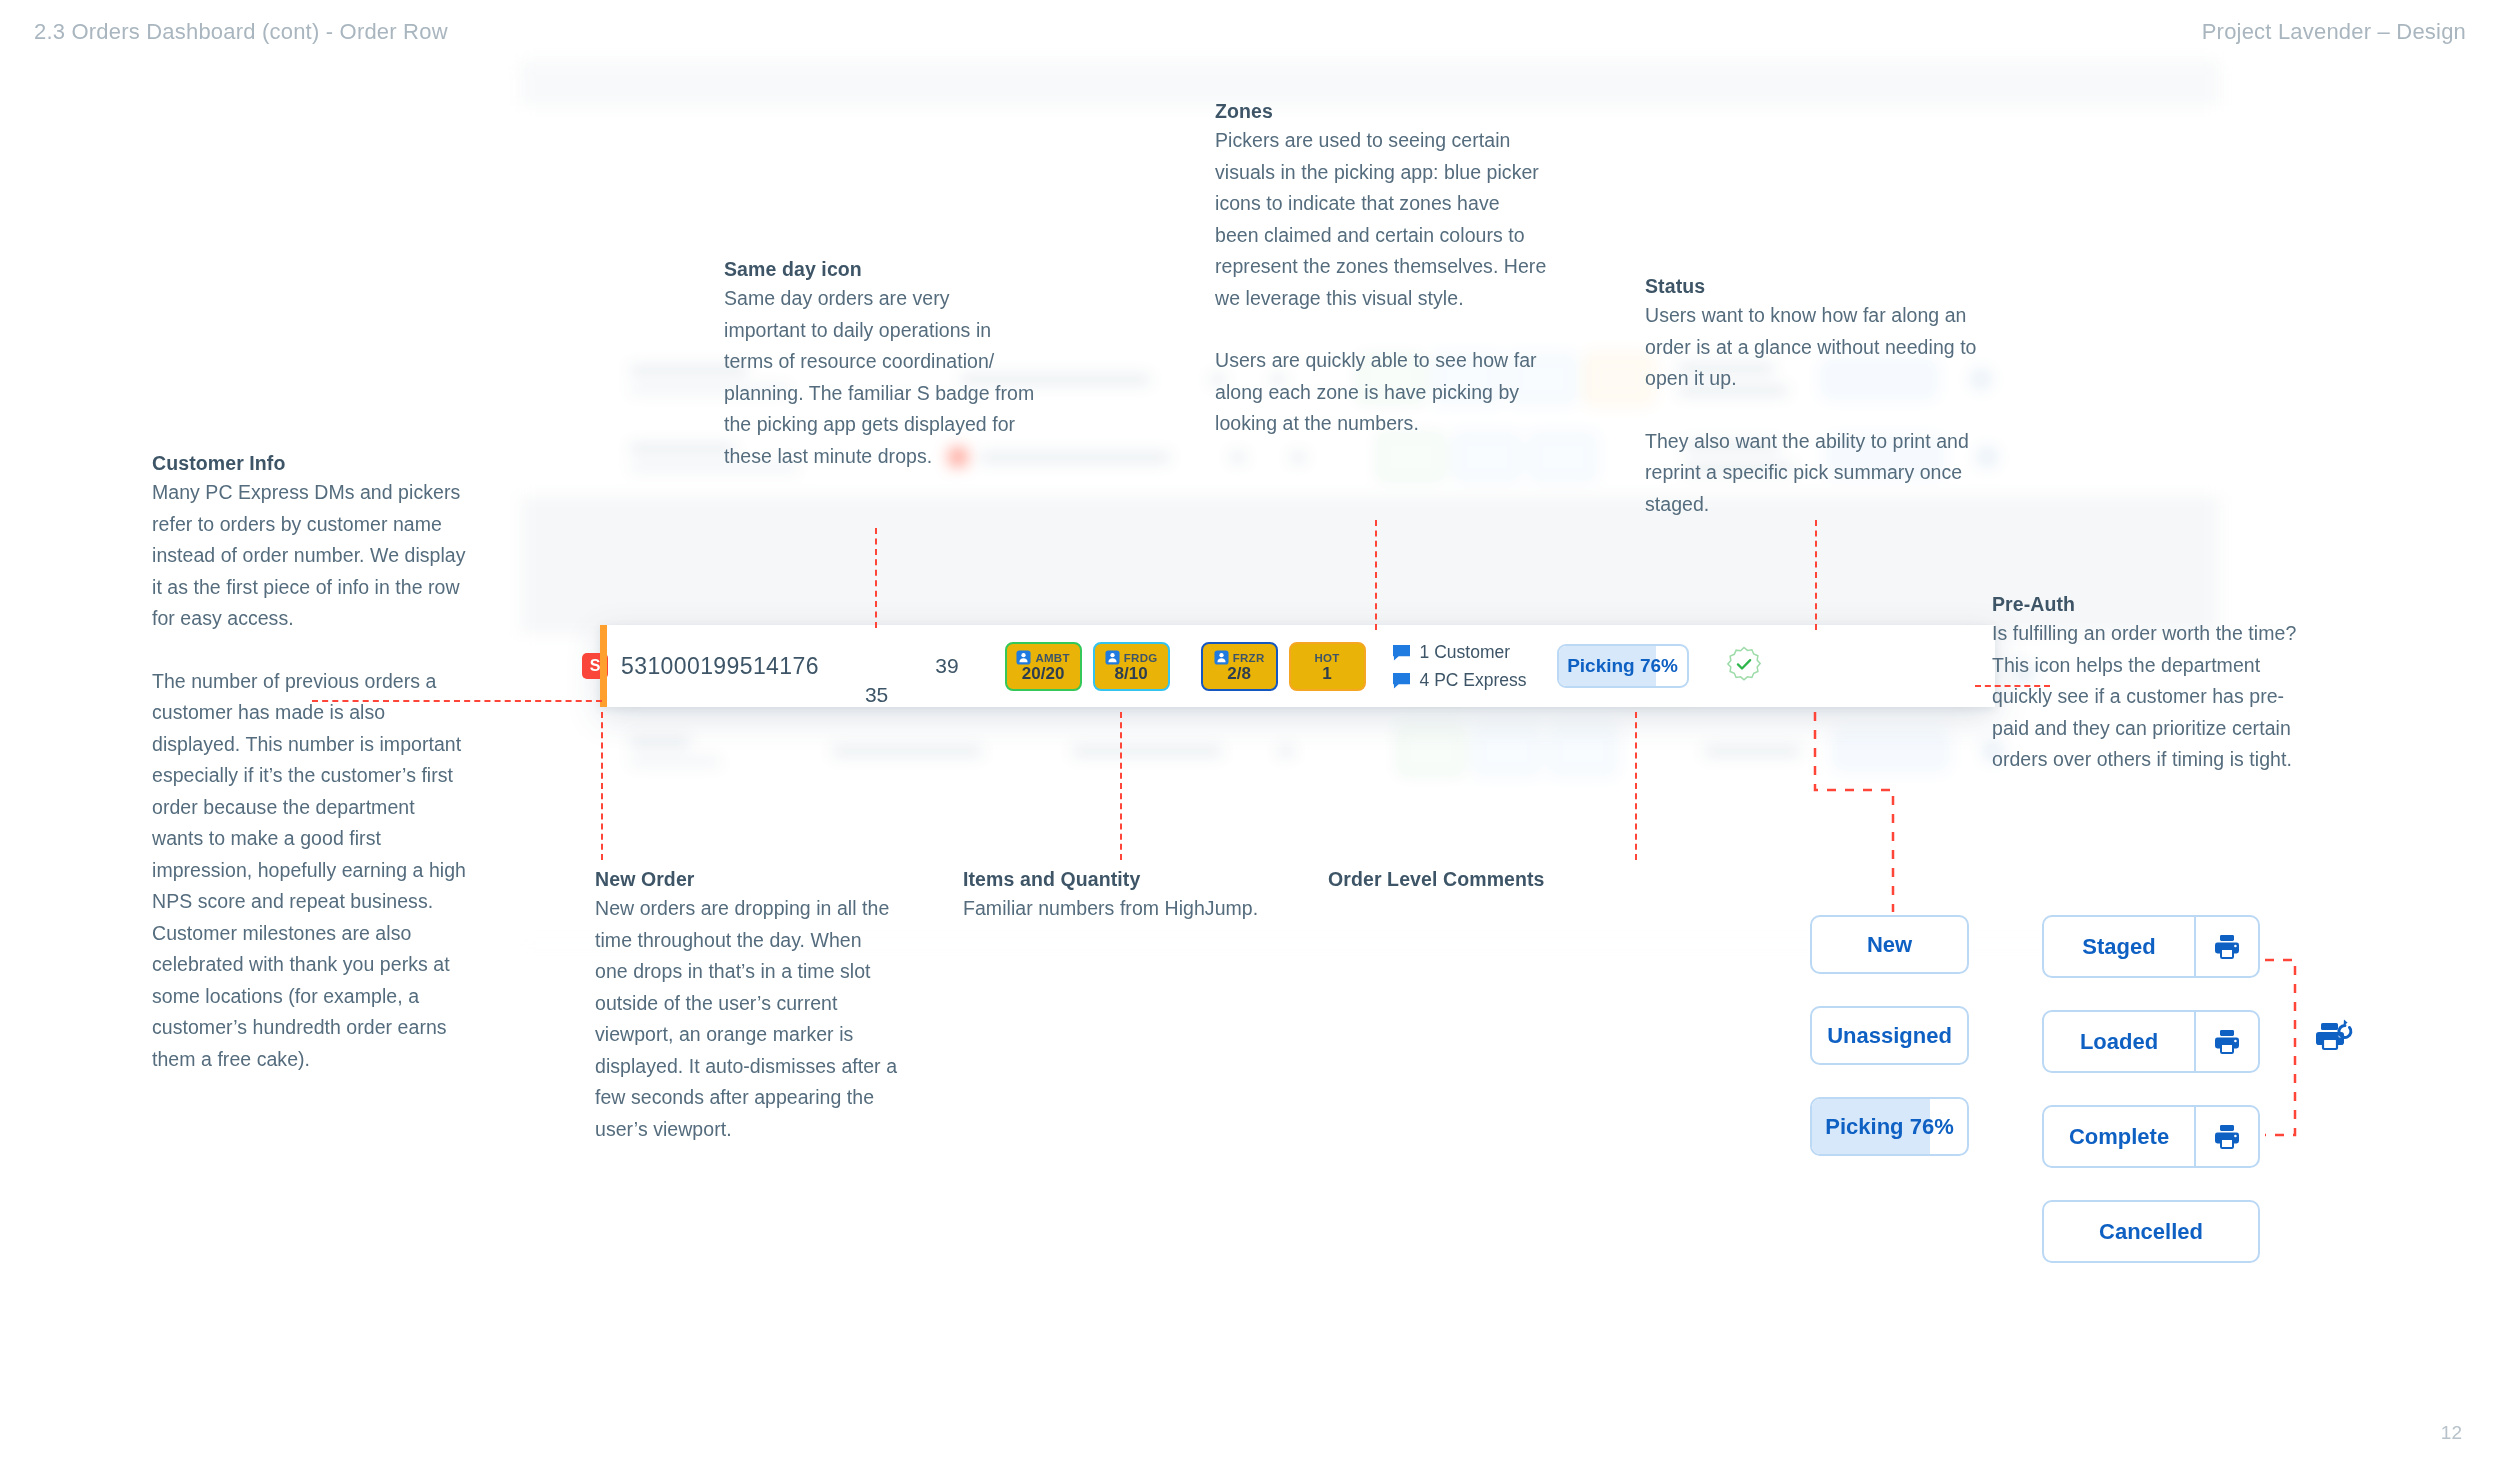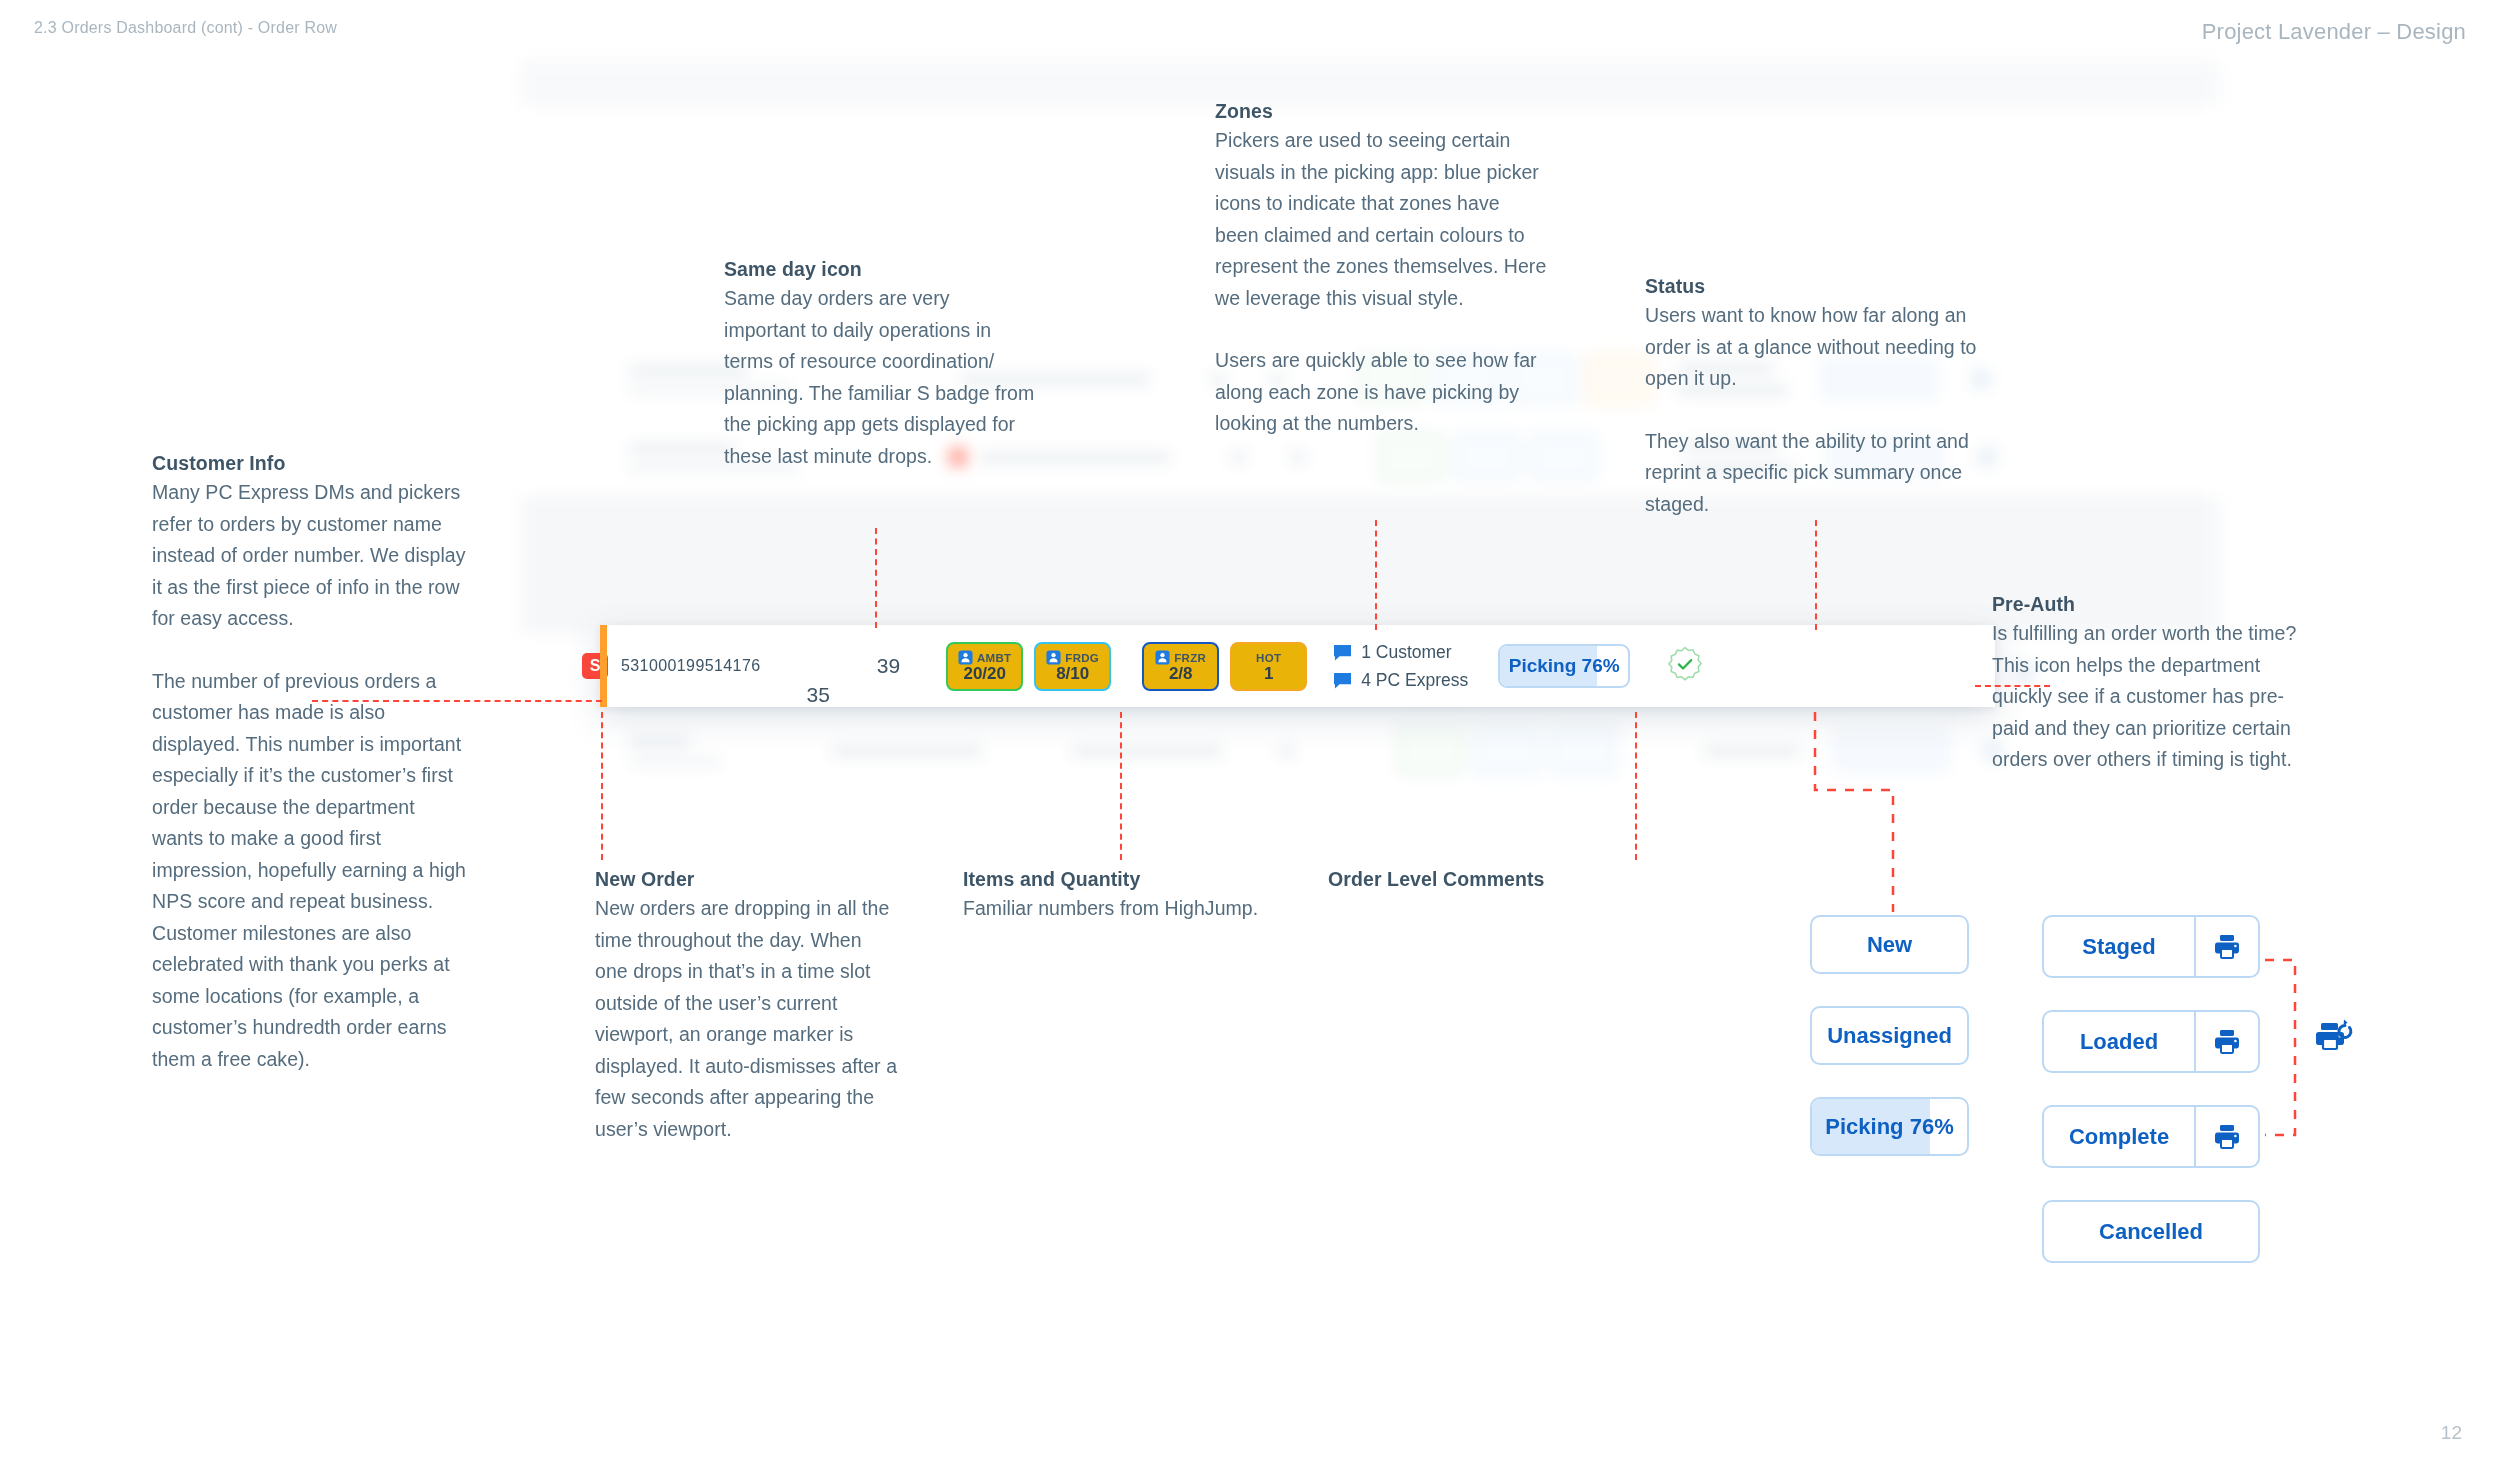--- a/index.html
+++ b/index.html
@@ -9,21 +9,21 @@
     font-family:"Liberation Sans", sans-serif;
     color:#415A6B;
     overflow:hidden;
     position:relative;
   }
   .page { position:absolute; inset:0; }
 
   
   .hdr-left {
     position:absolute; left:34px; top:19px;
-    font-size:16px; color:#A9B6BF; letter-spacing:.2px;
+    font-size:22px; color:#A9B6BF; letter-spacing:.2px;
   }
   .hdr-right {
     position:absolute; right:34px; top:19px;
     font-size:22px; color:#A9B6BF; letter-spacing:.2px;
   }
   .pagenum {
     position:absolute; right:38px; bottom:32px;
     font-size:19px; color:#B7C2CA;
   }
 
@@ -74,21 +74,21 @@
   .cust-name { font-size:20.5px; font-weight:bold; color:#3D5567; letter-spacing:.1px;}
   .cust-count { font-size:19px; color:#B3BFC8; }
   .cust-sub { font-size:16.5px; color:#AEBAC3; margin-top:4px; letter-spacing:.1px;}
 
   .sameday-badge {
     width:26px; height:26px; border-radius:5px; background:#F9453A;
     color:#fff; font-size:16px; font-weight:bold;
     display:flex; align-items:center; justify-content:center;
     margin-right:13px; flex:none;
   }
-  .order-no { font-size:16px; color:#3D5567; letter-spacing:.4px; }
+  .order-no { font-size:23px; color:#3D5567; letter-spacing:.4px; }
   .qty { font-size:21px; color:#3D5567; text-align:center; }
 
   .zones { display:flex; align-items:center; gap:11px; margin-left:46px; }
   .zone {
     width:73px; height:44px; border-radius:8px; border:2px solid #34C759;
     background:#eab308; display:flex; flex-direction:column;
     align-items:center; justify-content:center; padding-top:1px;
   }
   .zone-top { display:flex; align-items:center; gap:4px; height:15px;}
   .zone-lbl { font-size:11.5px; font-weight:bold; color:#3D5567; letter-spacing:.3px; }

